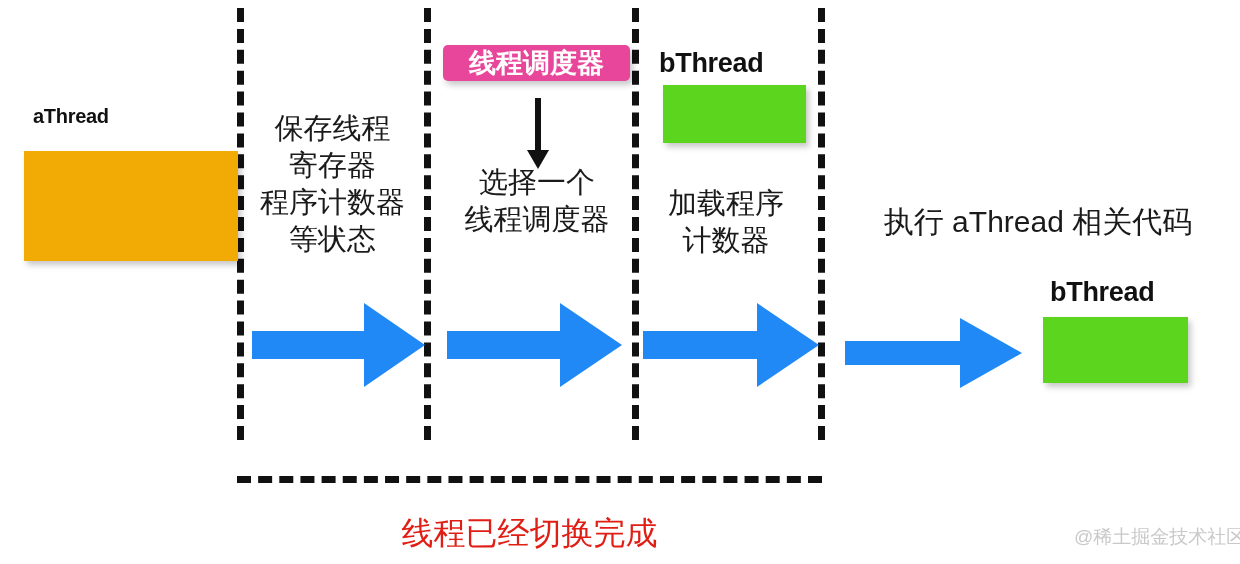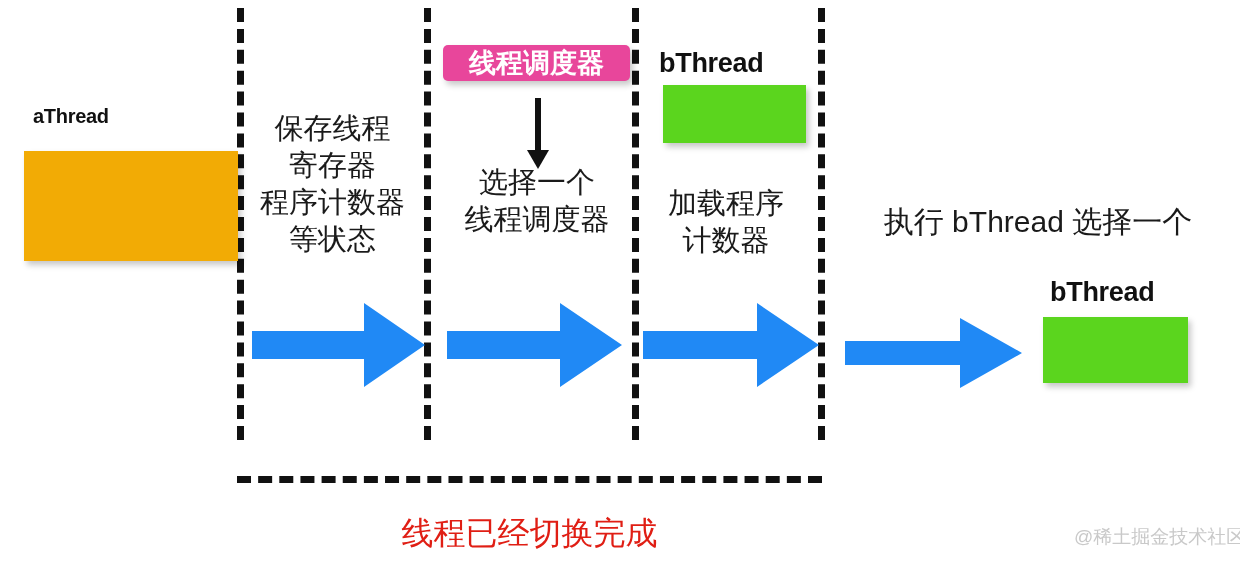--- a/index.html
+++ b/index.html
@@ -124,21 +124,21 @@
   </div>
 
   <div class="label-en" style="left:659px; top:48px; font-size:27px; letter-spacing:-0.3px;">bThread</div>
   <div class="block green" style="left:663px; top:85px; width:143px; height:58px;"></div>
 
   <div class="cjk" style="left:640px; top:185px; width:172px; font-size:29px;">
     <div>加载程序</div>
     <div>计数器</div>
   </div>
 
-  <div class="cjk" style="left:862px; top:203px; width:352px; font-size:30px;">执行 bThread 选择一个</div>
+  <div class="cjk" style="left:862px; top:203px; width:352px; font-size:30px;">执行 aThread 相关代码</div>
 
   <div class="label-en" style="left:1050px; top:277px; font-size:27px; letter-spacing:-0.3px;">bThread</div>
   <div class="block green" style="left:1043px; top:317px; width:145px; height:66px;"></div>
 
   <svg class="arrow-right" style="left:252px; top:303px;" width="173" height="84" viewBox="0 0 173 84">
     <polygon points="0,28 112,28 112,0 173,42 112,84 112,56 0,56" fill="#2089F5"></polygon>
   </svg>
 
   <svg class="arrow-right" style="left:447px; top:303px;" width="175" height="84" viewBox="0 0 175 84">
     <polygon points="0,28 113,28 113,0 175,42 113,84 113,56 0,56" fill="#2089F5"></polygon>

